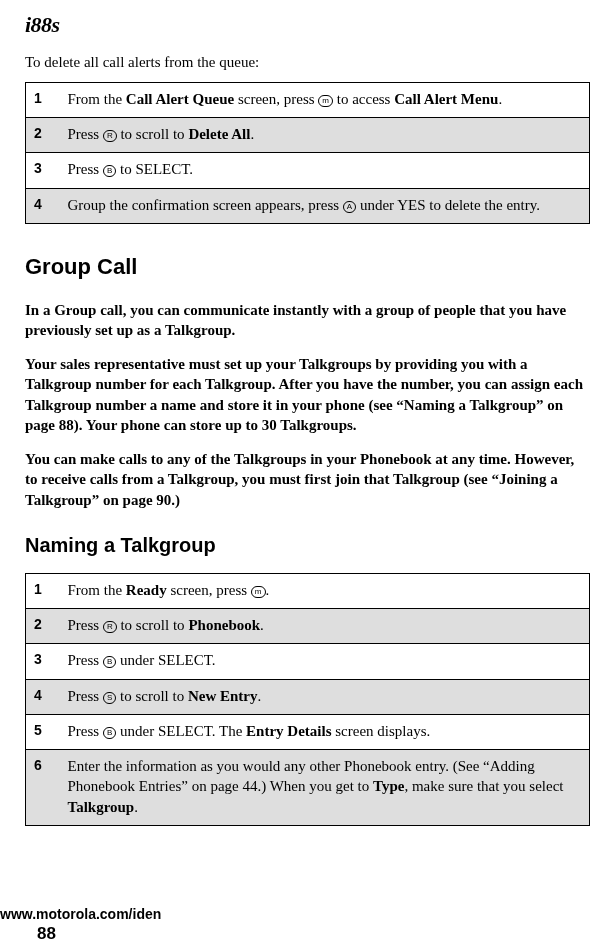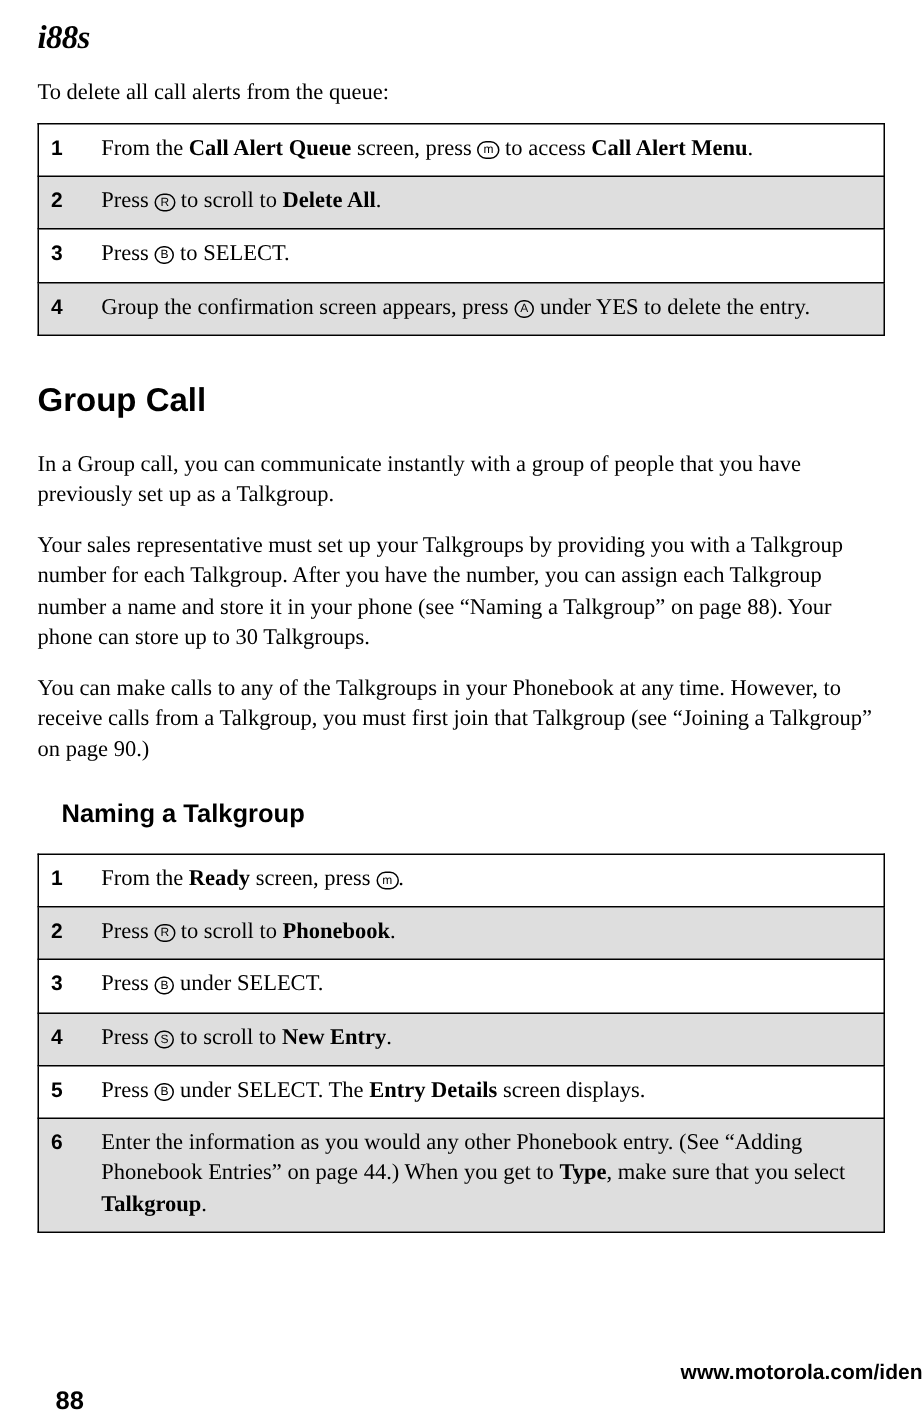--- a/index.html
+++ b/index.html
@@ -54,46 +54,46 @@
     }
     h2 {
       font-family: Arial, Helvetica, sans-serif;
       font-weight: bold;
       font-size: 22px;
       margin-bottom: 18px;
     }
     h3 {
       font-family: Arial, Helvetica, sans-serif;
       font-weight: bold;
-      font-size: 17px;
+      font-size: 20px;
       margin-top: 22px;
       margin-bottom: 14px;
-      margin-left: 16px;
     }
     p.body {
       margin-bottom: 14px;
+      font-weight: bold;
     }
     .icon {
       display: inline-block;
       border: 1px solid #000;
       border-radius: 8px;
       font-size: 8px;
       line-height: 10px;
       padding: 0 3px;
       font-family: Arial, sans-serif;
       vertical-align: 1px;
       min-width: 10px;
       text-align: center;
     }
     .footer {
       position: absolute;
       bottom: 26px;
       left: 0;
       right: 0;
-      text-align: right;
+      text-align: left;
       font-family: Arial, Helvetica, sans-serif;
       font-weight: bold;
       font-size: 14px;
     }
     .pagenum {
       position: absolute;
       bottom: 4px;
       left: 37px;
       font-family: Arial, Helvetica, sans-serif;
       font-weight: bold;

